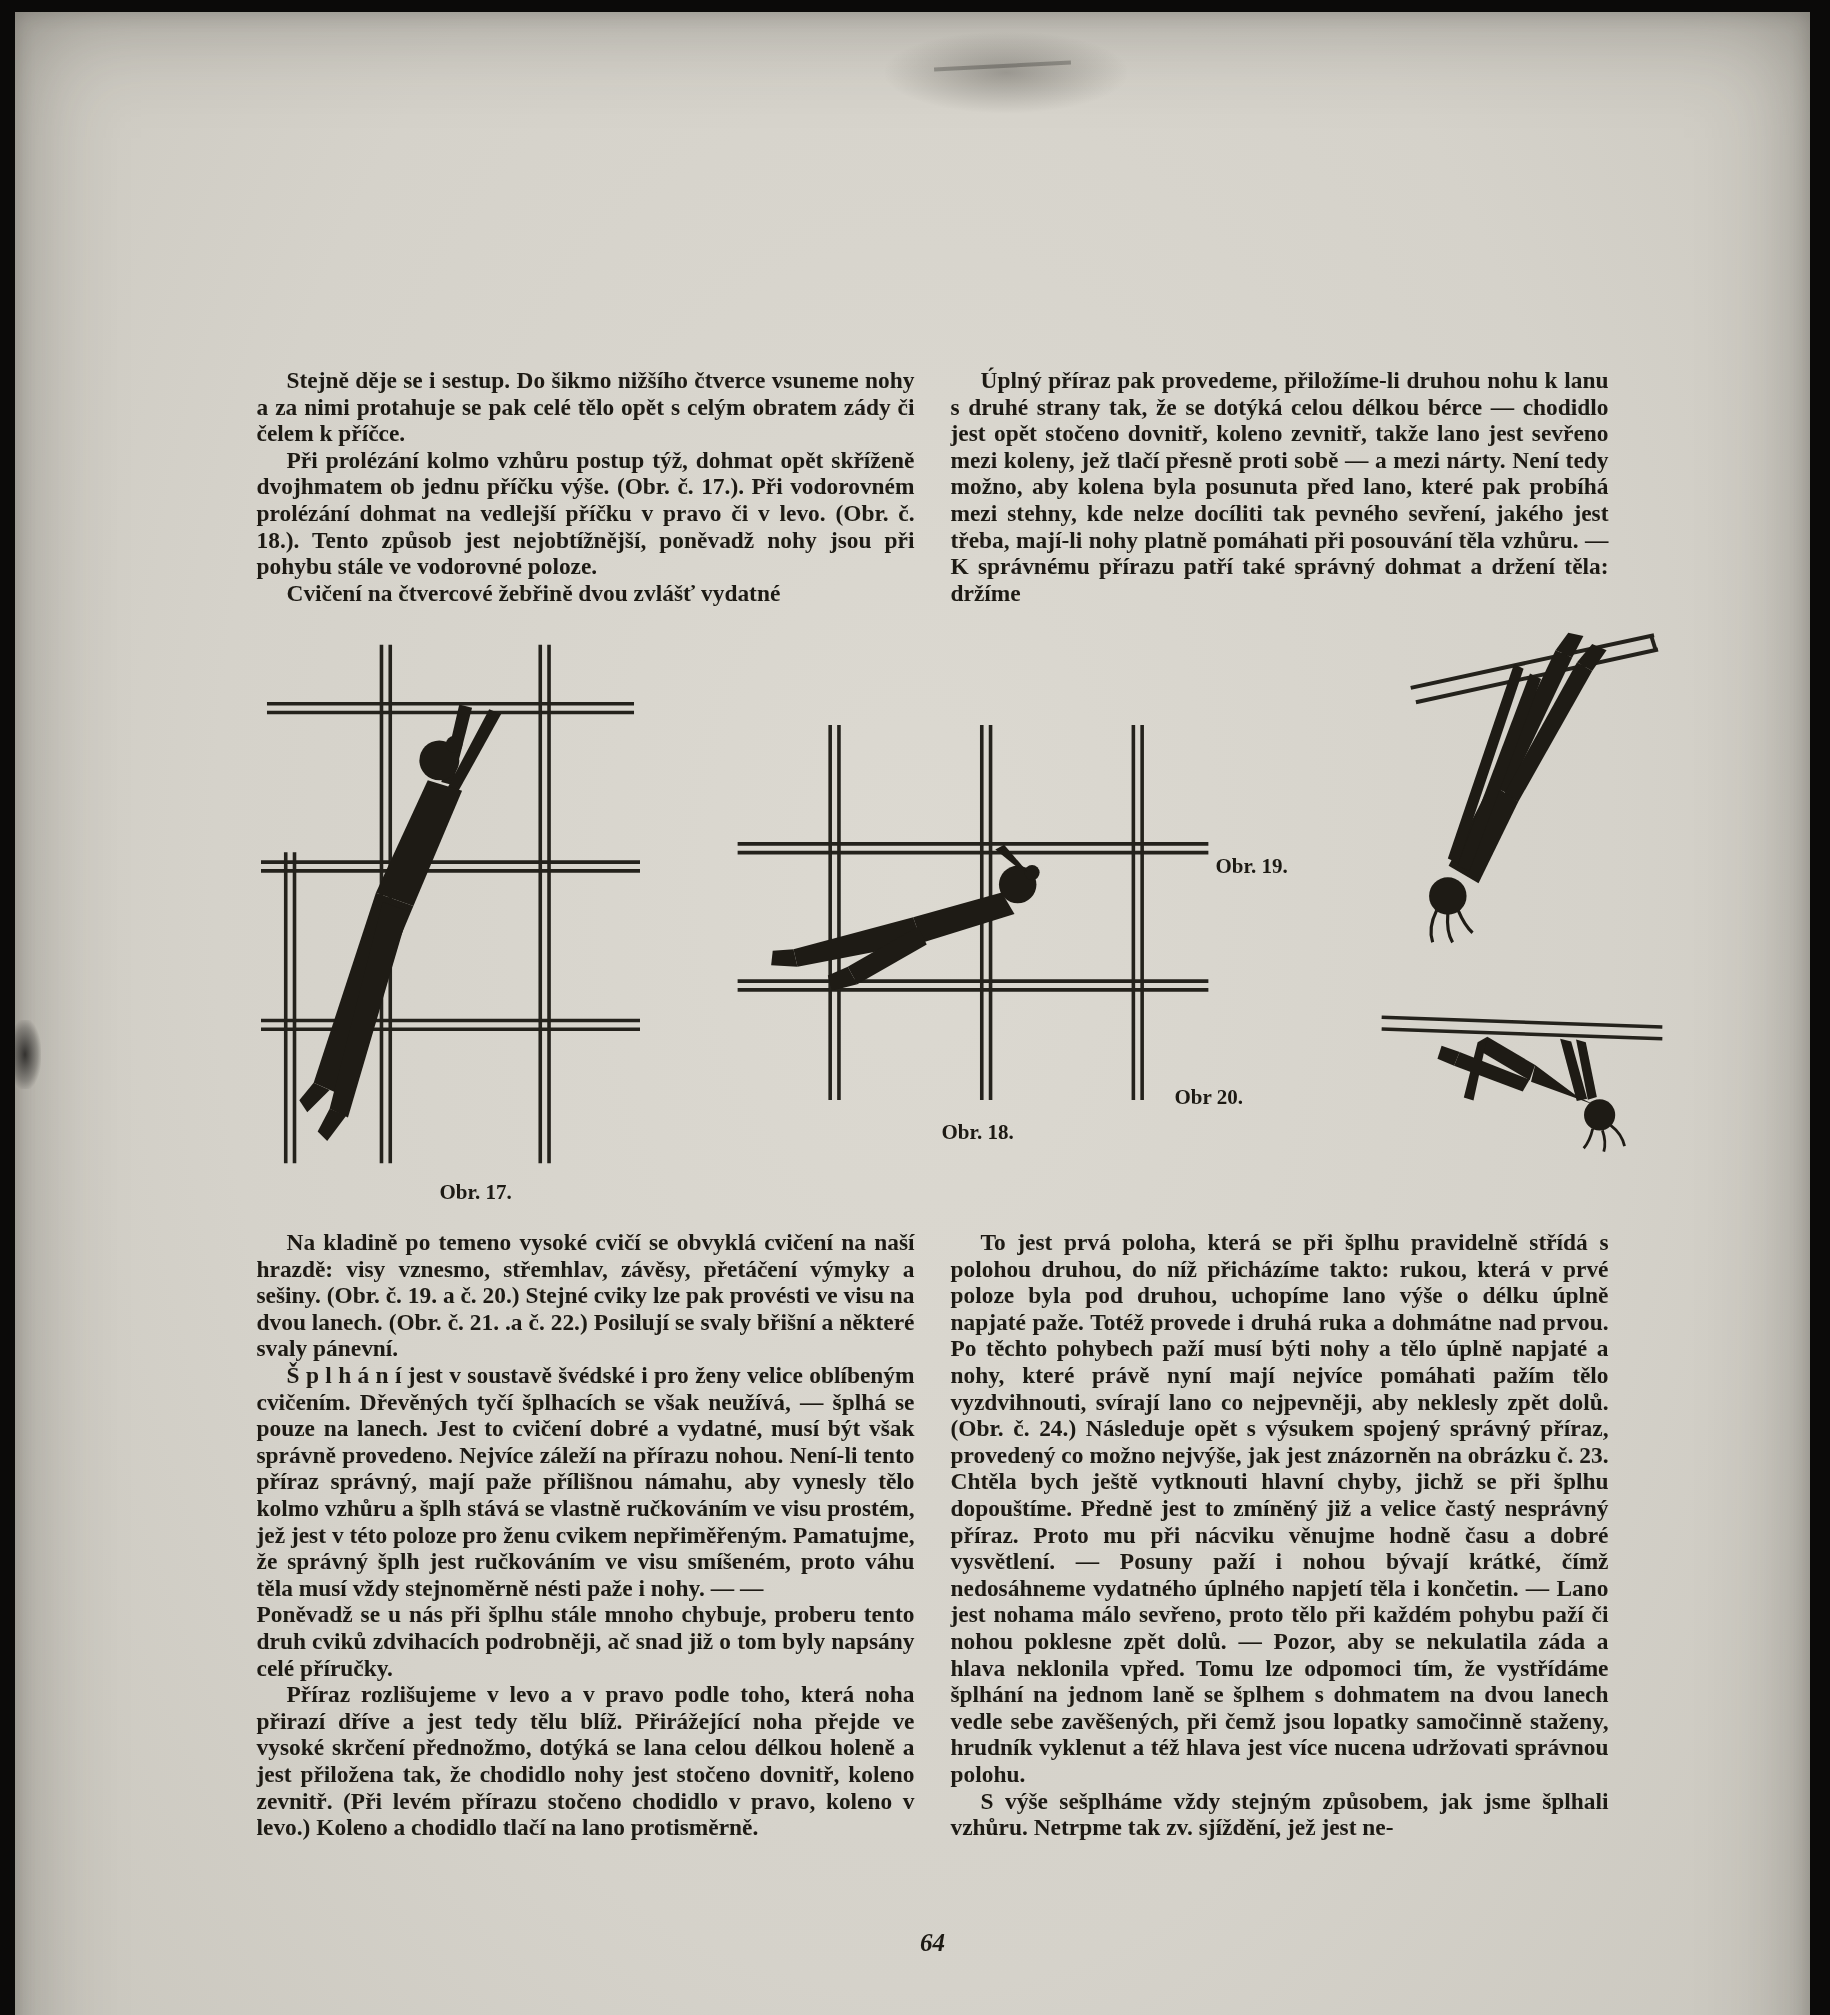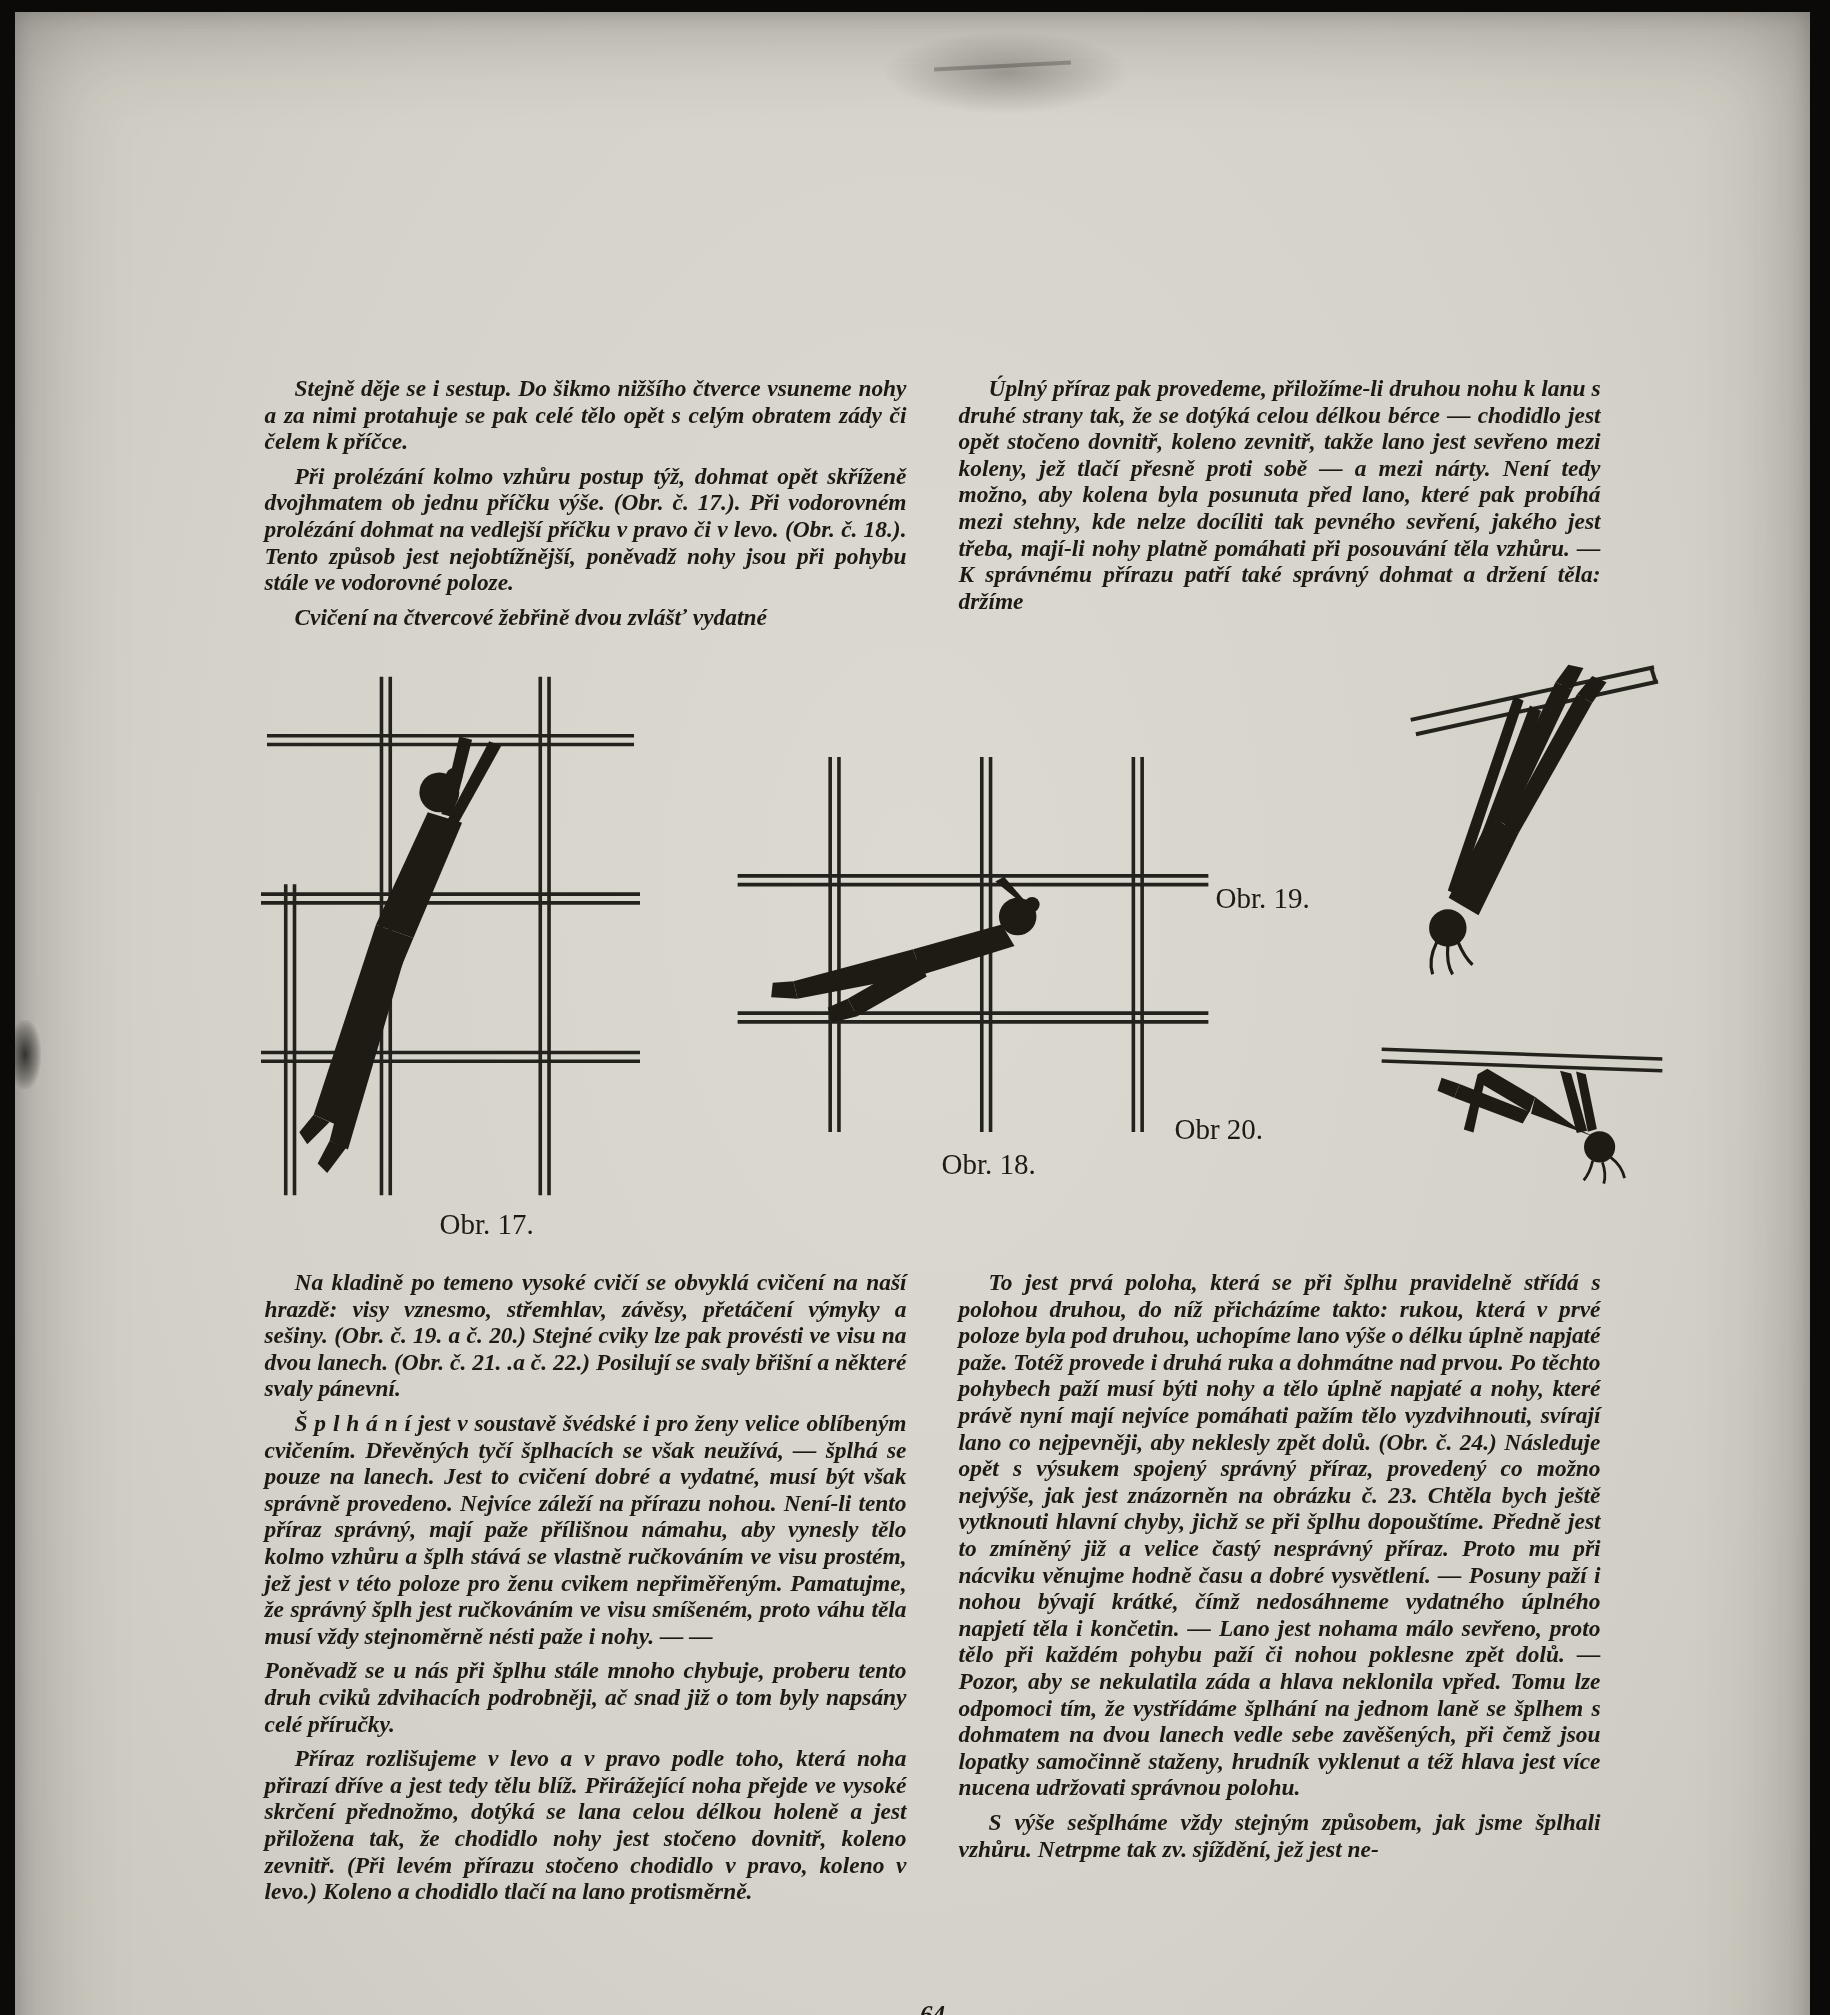--- a/index.html
+++ b/index.html
@@ -22,29 +22,29 @@
   .a3{left:-5.6px;top:1008px;width:32px;height:69px;
       background:radial-gradient(ellipse at center, rgba(10,9,8,.75) 0%, rgba(10,9,8,.25) 55%, transparent 75%);}
   .content{
     position:absolute;left:242px;top:355px;width:1352px;
     color:#1d1a14;
     font-size:23.4px;line-height:26.6px;font-weight:700;
     text-align:justify;
   }
   .cols{display:flex;gap:36px;}
   .col{width:658px;}
-  .col p{margin:8px;font-style:italic;}
+  .col p{margin:0;}
   .col p.ind{text-indent:30px;}
   .figures{position:relative;height:605px;margin-top:17.7px;}
   .figures svg{position:absolute;}
   .fig17{left:4px;top:20px;width:379px;height:520px;}
   .fig18{left:480px;top:101px;width:472px;height:375px;}
   .fig19{left:1060px;top:0;width:343px;height:359px;}
   .fig20{left:1116px;top:355px;width:298px;height:222px;}
-  .cap{position:absolute;font-size:29px;font-weight:400;line-height:24px;white-space:nowrap;}
+  .cap{position:absolute;font-size:21px;font-weight:700;line-height:24px;white-space:nowrap;}
   .cap17{left:183px;top:556px;}
   .cap18{left:685px;top:496px;}
   .cap19{left:959px;top:230px;}
   .cap20{left:918px;top:461px;}
   .footer{
     margin-top:89px;text-align:center;
     font-size:25px;font-style:italic;font-weight:700;
   }
 </style>
 </head>

